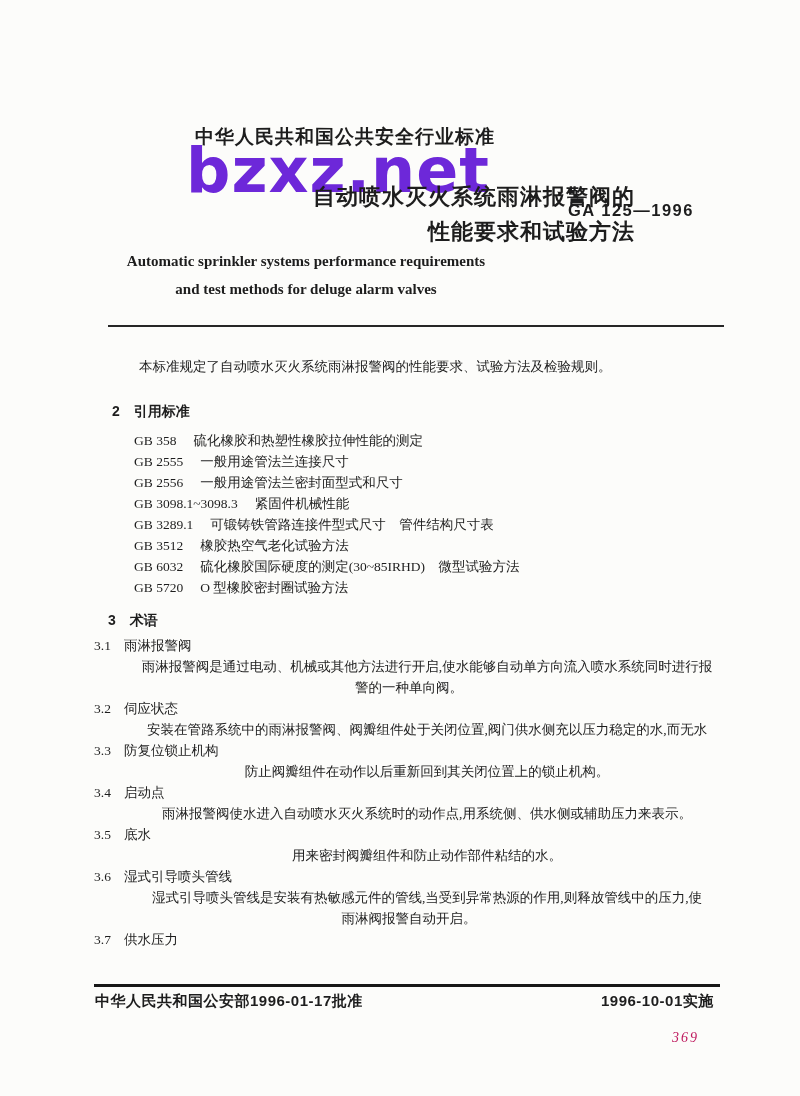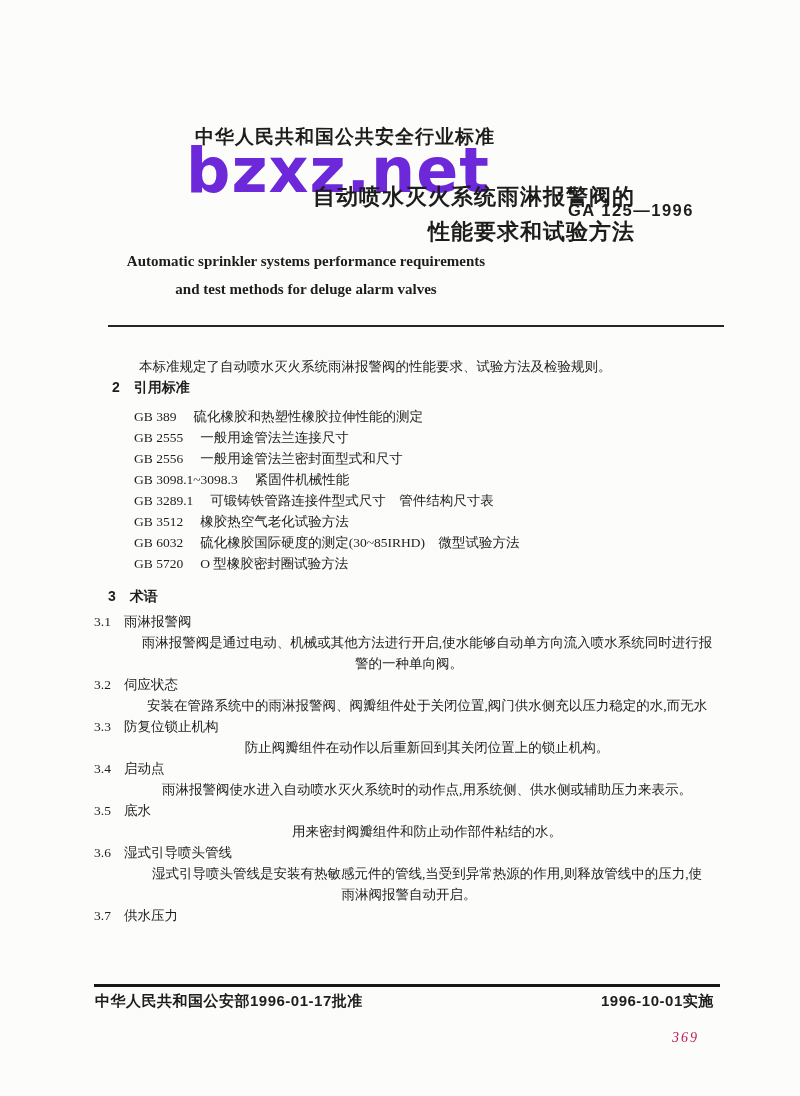--- a/index.html
+++ b/index.html
@@ -37,21 +37,21 @@
   .rule-bottom{position:absolute;left:94px;top:984px;width:626px;height:2.5px;background:#171717;z-index:2;}
   
   .content{
     position:absolute;left:94px;top:346px;width:630px;z-index:2;
     font-size:13.5px;line-height:21px;
   }
   .h-main{font-family:"Liberation Sans",sans-serif;font-weight:700;font-size:14px;}
   .h-main .num{margin-right:14px;font-family:"Liberation Sans",sans-serif;}
   #s1h{margin-top:6px;padding-left:18px;}
   #s1p{margin-top:10px;padding-left:45px;}
-  #s2h{margin-top:0;padding-left:18px;}
+  #s2h{margin-top:24px;padding-left:18px;}
   .gb-list{margin-top:8px;padding-left:40px;}
   .gb-line{height:21px;}
   .gb-line .code{margin-right:17px;}
   #s3h{margin-top:12px;padding-left:14px;}
   .terms{margin-top:4px;}
   .term-h{height:21px;}
   .term-h .num{margin-right:13px;}
   .term-def{height:21px;text-align:center;}
   .term-def.first{padding-left:36px;}
   
@@ -93,21 +93,21 @@
 
   <div class="content">
 
     <div id="s1p">本标准规定了自动喷水灭火系统雨淋报警阀的性能要求、试验方法及检验规则。</div>
 
     <div class="h-main" id="s2h">
       <span class="num">2</span><span>引用标准</span>
     </div>
 
     <div class="gb-list">
-      <div class="gb-line"><span class="code">GB 389</span><span>硫化橡胶和热塑性橡胶拉伸性能的测定</span></div>
+      <div class="gb-line"><span class="code">GB 358</span><span>硫化橡胶和热塑性橡胶拉伸性能的测定</span></div>
       <div class="gb-line"><span class="code">GB 2555</span><span>一般用途管法兰连接尺寸</span></div>
       <div class="gb-line"><span class="code">GB 2556</span><span>一般用途管法兰密封面型式和尺寸</span></div>
       <div class="gb-line"><span class="code">GB 3098.1~3098.3</span><span>紧固件机械性能</span></div>
       <div class="gb-line"><span class="code">GB 3289.1</span><span>可锻铸铁管路连接件型式尺寸　管件结构尺寸表</span></div>
       <div class="gb-line"><span class="code">GB 3512</span><span>橡胶热空气老化试验方法</span></div>
       <div class="gb-line"><span class="code">GB 6032</span><span>硫化橡胶国际硬度的测定(30~85IRHD)　微型试验方法</span></div>
       <div class="gb-line"><span class="code">GB 5720</span><span>O 型橡胶密封圈试验方法</span></div>
     </div>
 
     <div class="h-main" id="s3h">

